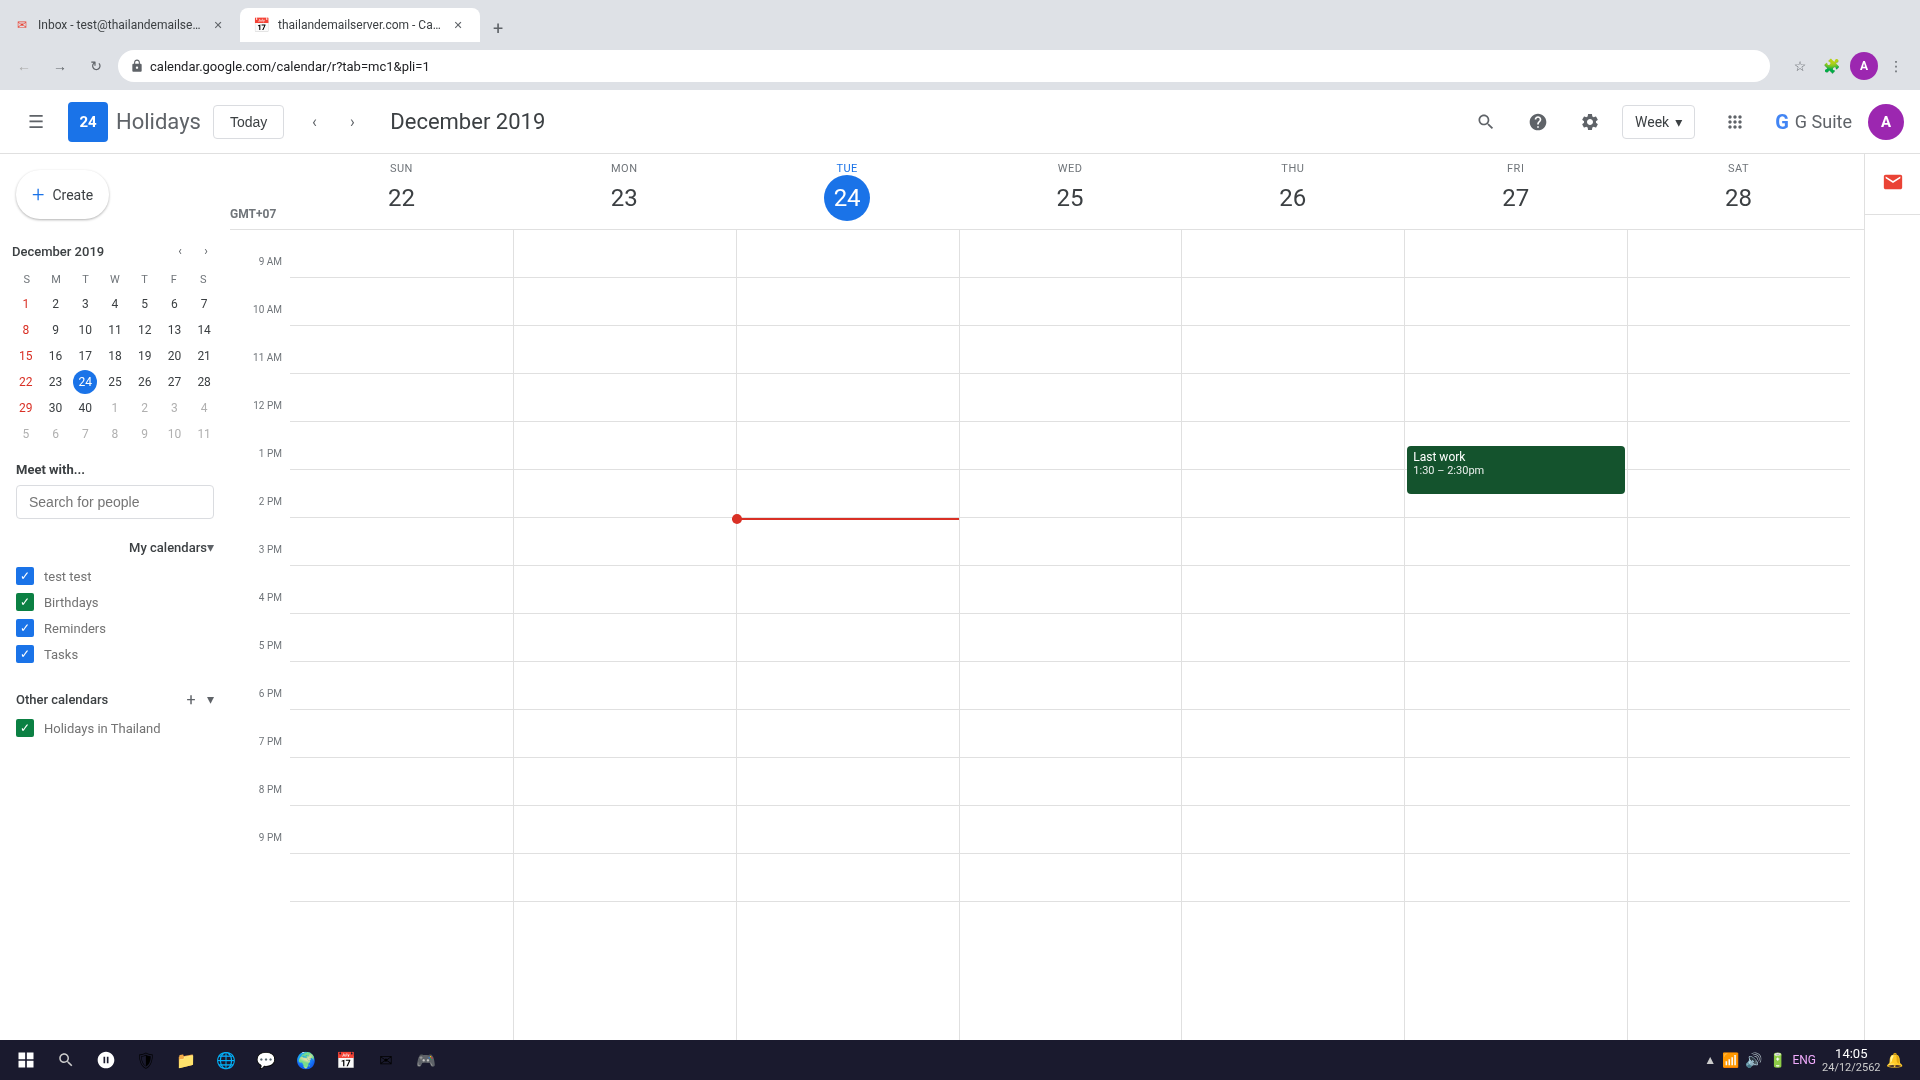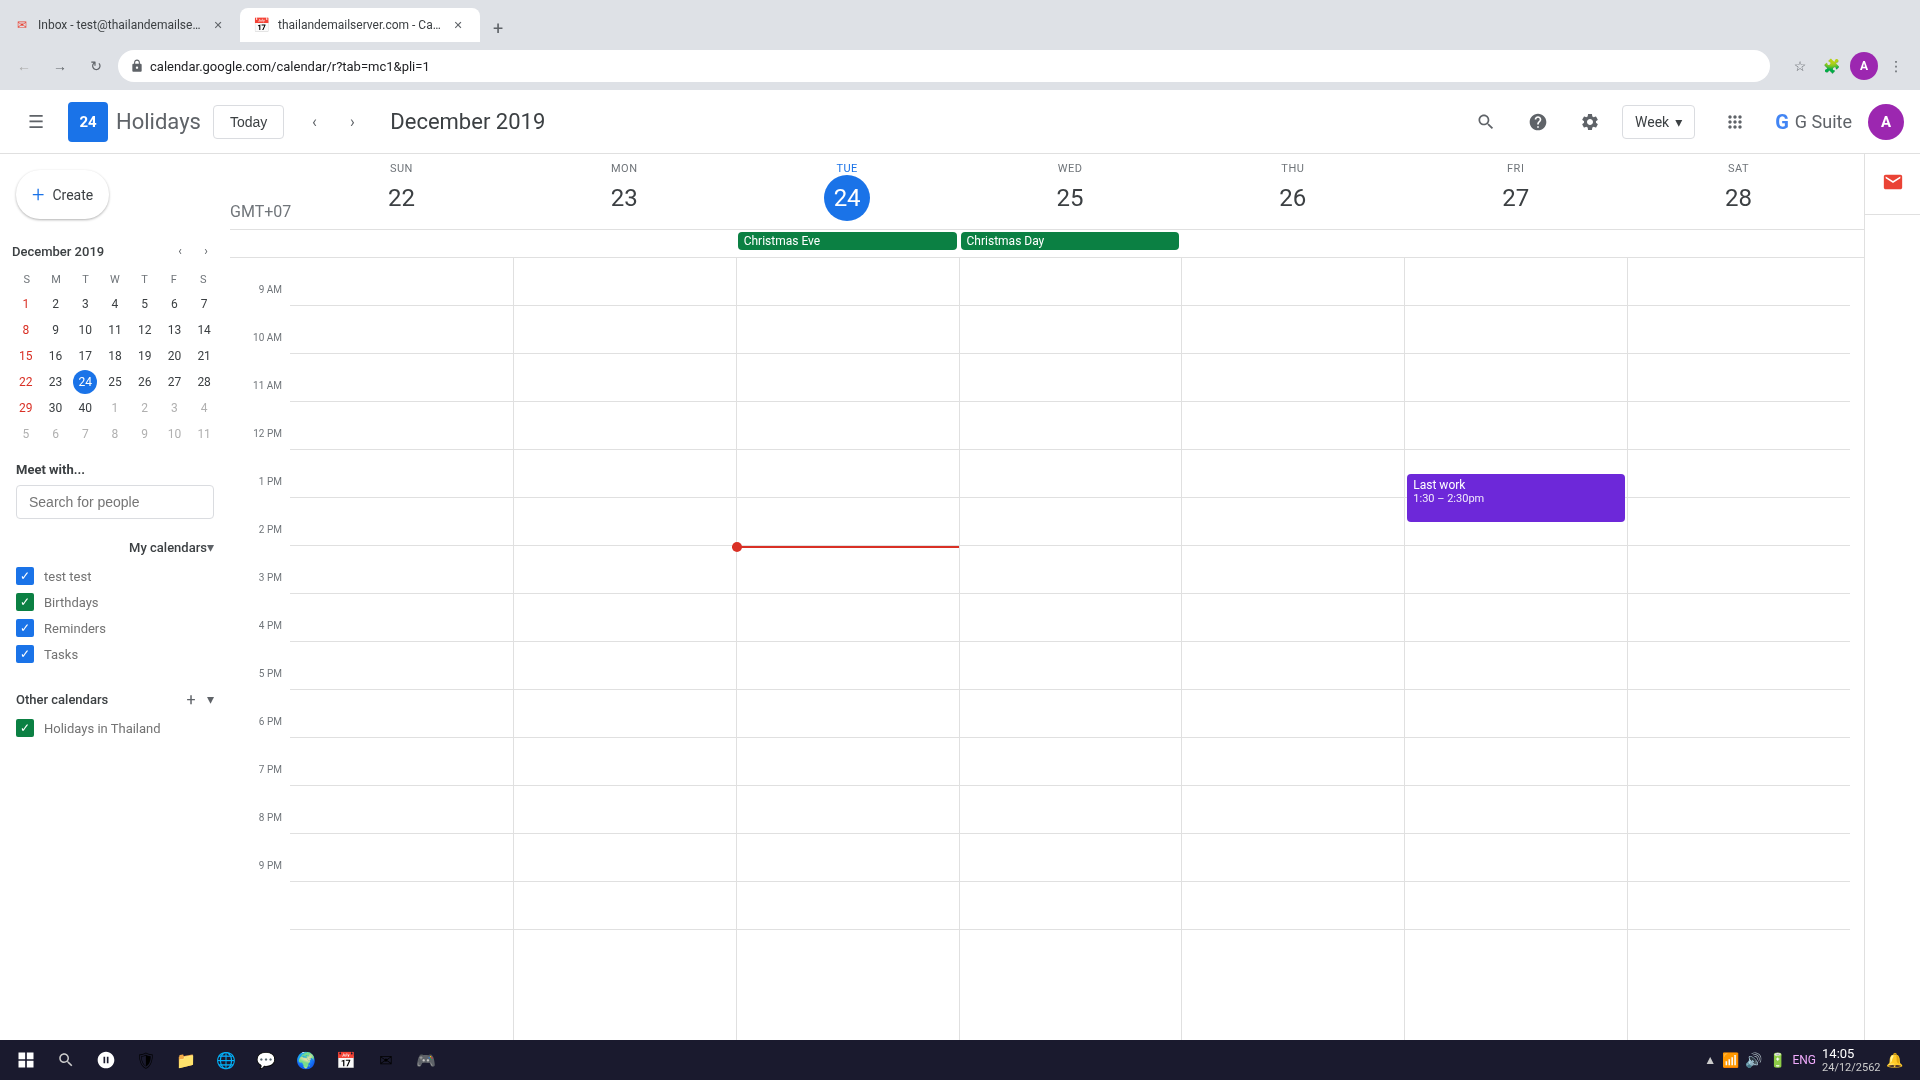--- a/index.html
+++ b/index.html
@@ -85,58 +85,58 @@
     .other-cal-title { font-size: 13px; color: #3c4043; font-weight: 500; }
     .add-cal-btn { width: 24px; height: 24px; border-radius: 50%; display: flex; align-items: center; justify-content: center; font-size: 16px; color: #5f6368; cursor: pointer; }
 
     
     .calendar-area { flex: 1; display: flex; flex-direction: column; overflow: hidden; }
     .day-headers { display: grid; grid-template-columns: 60px repeat(7, 1fr); border-bottom: 1px solid #e0e0e0; flex-shrink: 0; padding-right: 14px; }
     .day-header { text-align: center; padding: 8px 0; }
     .day-name { font-size: 11px; color: #70757a; text-transform: uppercase; letter-spacing: 0.5px; }
     .day-num { font-size: 24px; color: #3c4043; line-height: 1.2; cursor: pointer; width: 46px; height: 46px; border-radius: 50%; display: flex; align-items: center; justify-content: center; margin: 0 auto; }
     .day-num.today { background: #1a73e8; color: white; }
-    .gmt-cell { display: flex; align-items: flex-end; padding-bottom: 8px; font-size: 16px; color: #70757a; }
+    .gmt-cell { display: flex; align-items: flex-end; padding-bottom: 8px; font-size: 12px; color: #70757a; font-weight: bold; }
 
     
     .allday-row { display: grid; grid-template-columns: 60px repeat(7, 1fr); border-bottom: 1px solid #e0e0e0; min-height: 28px; flex-shrink: 0; padding-right: 14px; }
     .allday-label { font-size: 10px; color: #70757a; display: flex; align-items: center; justify-content: flex-end; padding-right: 6px; }
     .allday-cell { position: relative; padding: 2px; }
     .allday-event { border-radius: 4px; padding: 2px 6px; font-size: 12px; color: white; cursor: pointer; white-space: nowrap; overflow: hidden; text-overflow: ellipsis; }
     .allday-event.green { background: #0b8043; }
 
     
     .time-grid { flex: 1; overflow-y: auto; display: flex; }
     .time-col { width: 60px; flex-shrink: 0; }
     .time-label { height: 48px; display: flex; align-items: flex-start; justify-content: flex-end; padding-right: 8px; padding-top: 2px; font-size: 10px; color: #70757a; }
     .time-label.first { height: 24px; }
     .grid-body { flex: 1; display: grid; grid-template-columns: repeat(7, 1fr); position: relative; padding-right: 14px; }
     .grid-col { border-left: 1px solid #e0e0e0; position: relative; }
     .grid-col:first-child { border-left: none; }
     .hour-line { height: 48px; border-bottom: 1px solid #e0e0e0; }
     .event-block { position: absolute; left: 2px; right: 2px; border-radius: 4px; padding: 4px 6px; font-size: 12px; color: white; cursor: pointer; overflow: hidden; }
-    .event-block.blue { background: #6d28d9; }
+    .event-block.blue { background: #14532d; }
     .event-time { font-size: 11px; opacity: 0.9; }
 
     
     .time-grid::-webkit-scrollbar { width: 8px; }
     .time-grid::-webkit-scrollbar-track { background: transparent; }
     .time-grid::-webkit-scrollbar-thumb { background: #c1c1c1; border-radius: 4px; }
 
     
     .right-panel { width: 56px; border-left: 1px solid #e0e0e0; display: flex; flex-direction: column; align-items: center; padding: 8px 0; gap: 8px; flex-shrink: 0; }
     .right-icon { width: 40px; height: 40px; border-radius: 50%; display: flex; align-items: center; justify-content: center; cursor: pointer; color: #5f6368; font-size: 20px; }
     .right-add { width: 40px; height: 40px; border-radius: 50%; display: flex; align-items: center; justify-content: center; cursor: pointer; color: #5f6368; font-size: 24px; }
 
     
     .taskbar { height: 40px; background: #1a1a2e; display: flex; align-items: center; padding: 0 8px; gap: 4px; position: fixed; bottom: 0; width: 1920px; z-index: 100; }
     .taskbar-start { width: 36px; height: 36px; display: flex; align-items: center; justify-content: center; cursor: pointer; }
     .taskbar-app { width: 36px; height: 36px; border-radius: 4px; display: flex; align-items: center; justify-content: center; cursor: pointer; font-size: 20px; }
     .taskbar-spacer { flex: 1; }
-    .taskbar-time { text-align: left; }
+    .taskbar-time { text-align: center; }
     .taskbar-time-main { font-size: 13px; color: white; }
     .taskbar-time-date { font-size: 11px; color: #ccc; }
     .sys-tray { display: flex; align-items: center; gap: 6px; padding: 0 8px; color: white; font-size: 12px; }
   </style>
 </head>
 <body>
 
 <div class="browser-chrome">
   <div class="tabs-bar">
     <div class="tab">
@@ -367,34 +367,20 @@
         <div class="day-header">
           <div class="day-name">FRI</div>
           <div class="day-num">27</div>
         </div>
         <div class="day-header">
           <div class="day-name">SAT</div>
           <div class="day-num">28</div>
         </div>
       </div>
 
-      <div class="allday-row">
-        <div class="allday-label"></div>
-        <div class="allday-cell"></div>
-        <div class="allday-cell"></div>
-        <div class="allday-cell">
-          <div class="allday-event green">Christmas Eve</div>
-        </div>
-        <div class="allday-cell">
-          <div class="allday-event green">Christmas Day</div>
-        </div>
-        <div class="allday-cell"></div>
-        <div class="allday-cell"></div>
-        <div class="allday-cell"></div>
-      </div>
 
       <div class="time-grid">
         <div class="time-col">
           <div class="time-label first"></div>
           <div class="time-label">9 AM</div>
           <div class="time-label">10 AM</div>
           <div class="time-label">11 AM</div>
           <div class="time-label">12 PM</div>
           <div class="time-label">1 PM</div>
           <div class="time-label">2 PM</div>

